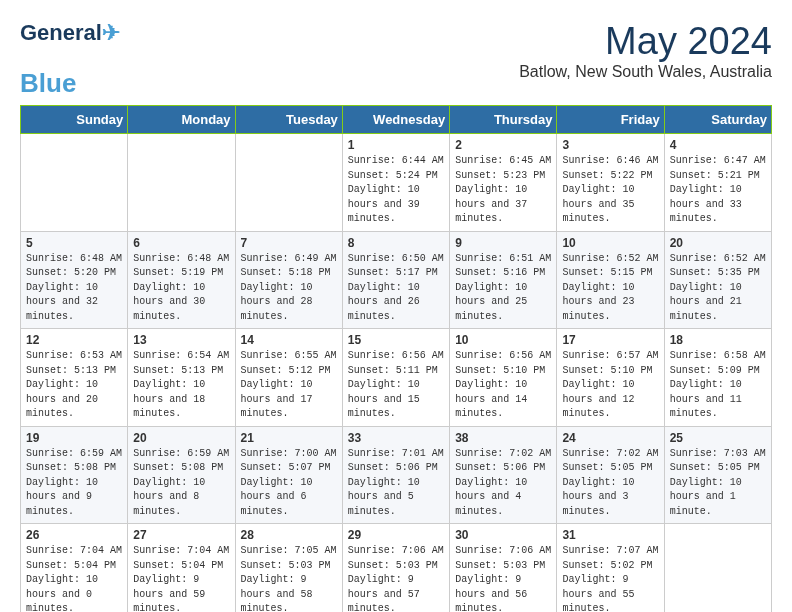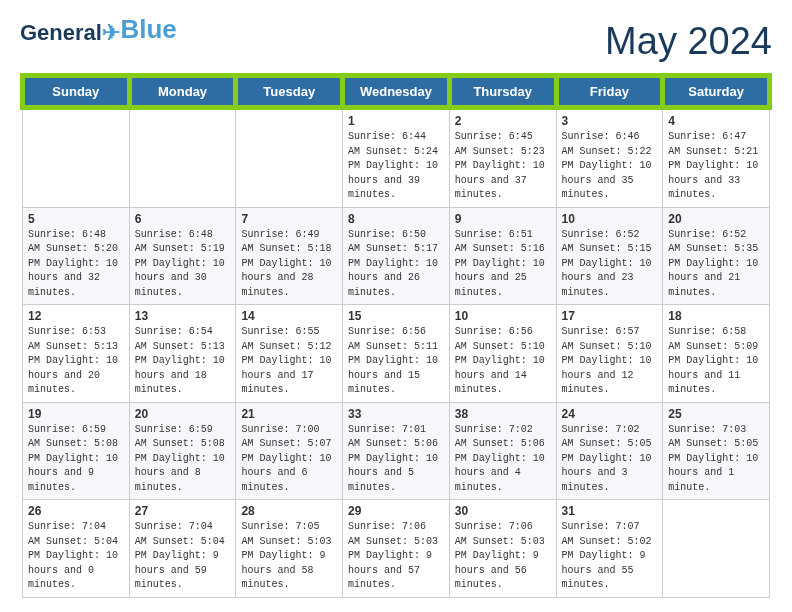--- a/index.html
+++ b/index.html
@@ -11,21 +11,23 @@
       padding: 20px;
     }
     .header {
       display: flex;
       justify-content: space-between;
       align-items: flex-start;
       margin-bottom: 10px;
     }
     .logo {
       display: flex;
+      flex-direction: column;
       align-items: flex-start;
+      gap: 28px;
     }
     .title-block {
       text-align: right;
     }
     .month-title {
       font-size: 38px;
       font-weight: normal;
       color: #1a3a5c;
     }
     .location-title {
@@ -34,22 +36,22 @@
     }
     table {
       width: 100%;
       border-collapse: collapse;
     }
     thead th {
       background: #2e6da4;
       color: #fff;
       font-size: 13px;
       padding: 6px 4px;
-      text-align: center;
-      border: 5px solid #84cc16;
+      text-align: right;
+      border: 1px solid #84cc16;
     }
     tbody td {
       vertical-align: top;
       border: 1px solid #ccc;
       padding: 4px 5px;
       font-size: 11px;
       color: #333;
       width: calc(100% / 7);
       min-height: 80px;
       background: #fff;
@@ -76,20 +78,21 @@
   <div class="logo">
     <div style="display:flex;align-items:center;gap:2px;">
       <div style="font-size:22px;font-weight:bold;color:#1a3a5c;">
         <span style="color:#1a3a5c;">General</span><span style="color:#4a9fd4;">✈</span>
       </div>
     </div>
     <div style="font-size:26px;font-weight:bold;color:#4a9fd4;line-height:0.9;margin-top:-2px;">Blue</div>
   </div>
   <div class="title-block">
     <div class="month-title">May 2024</div>
+    <div class="location-title">Batlow, New South Wales, Australia</div>
   </div>
 </div>
 
 <table>
   <thead>
     <tr id="weekday-header">
         <th>Sunday</th>
         <th>Monday</th>
         <th>Tuesday</th>
         <th>Wednesday</th>

